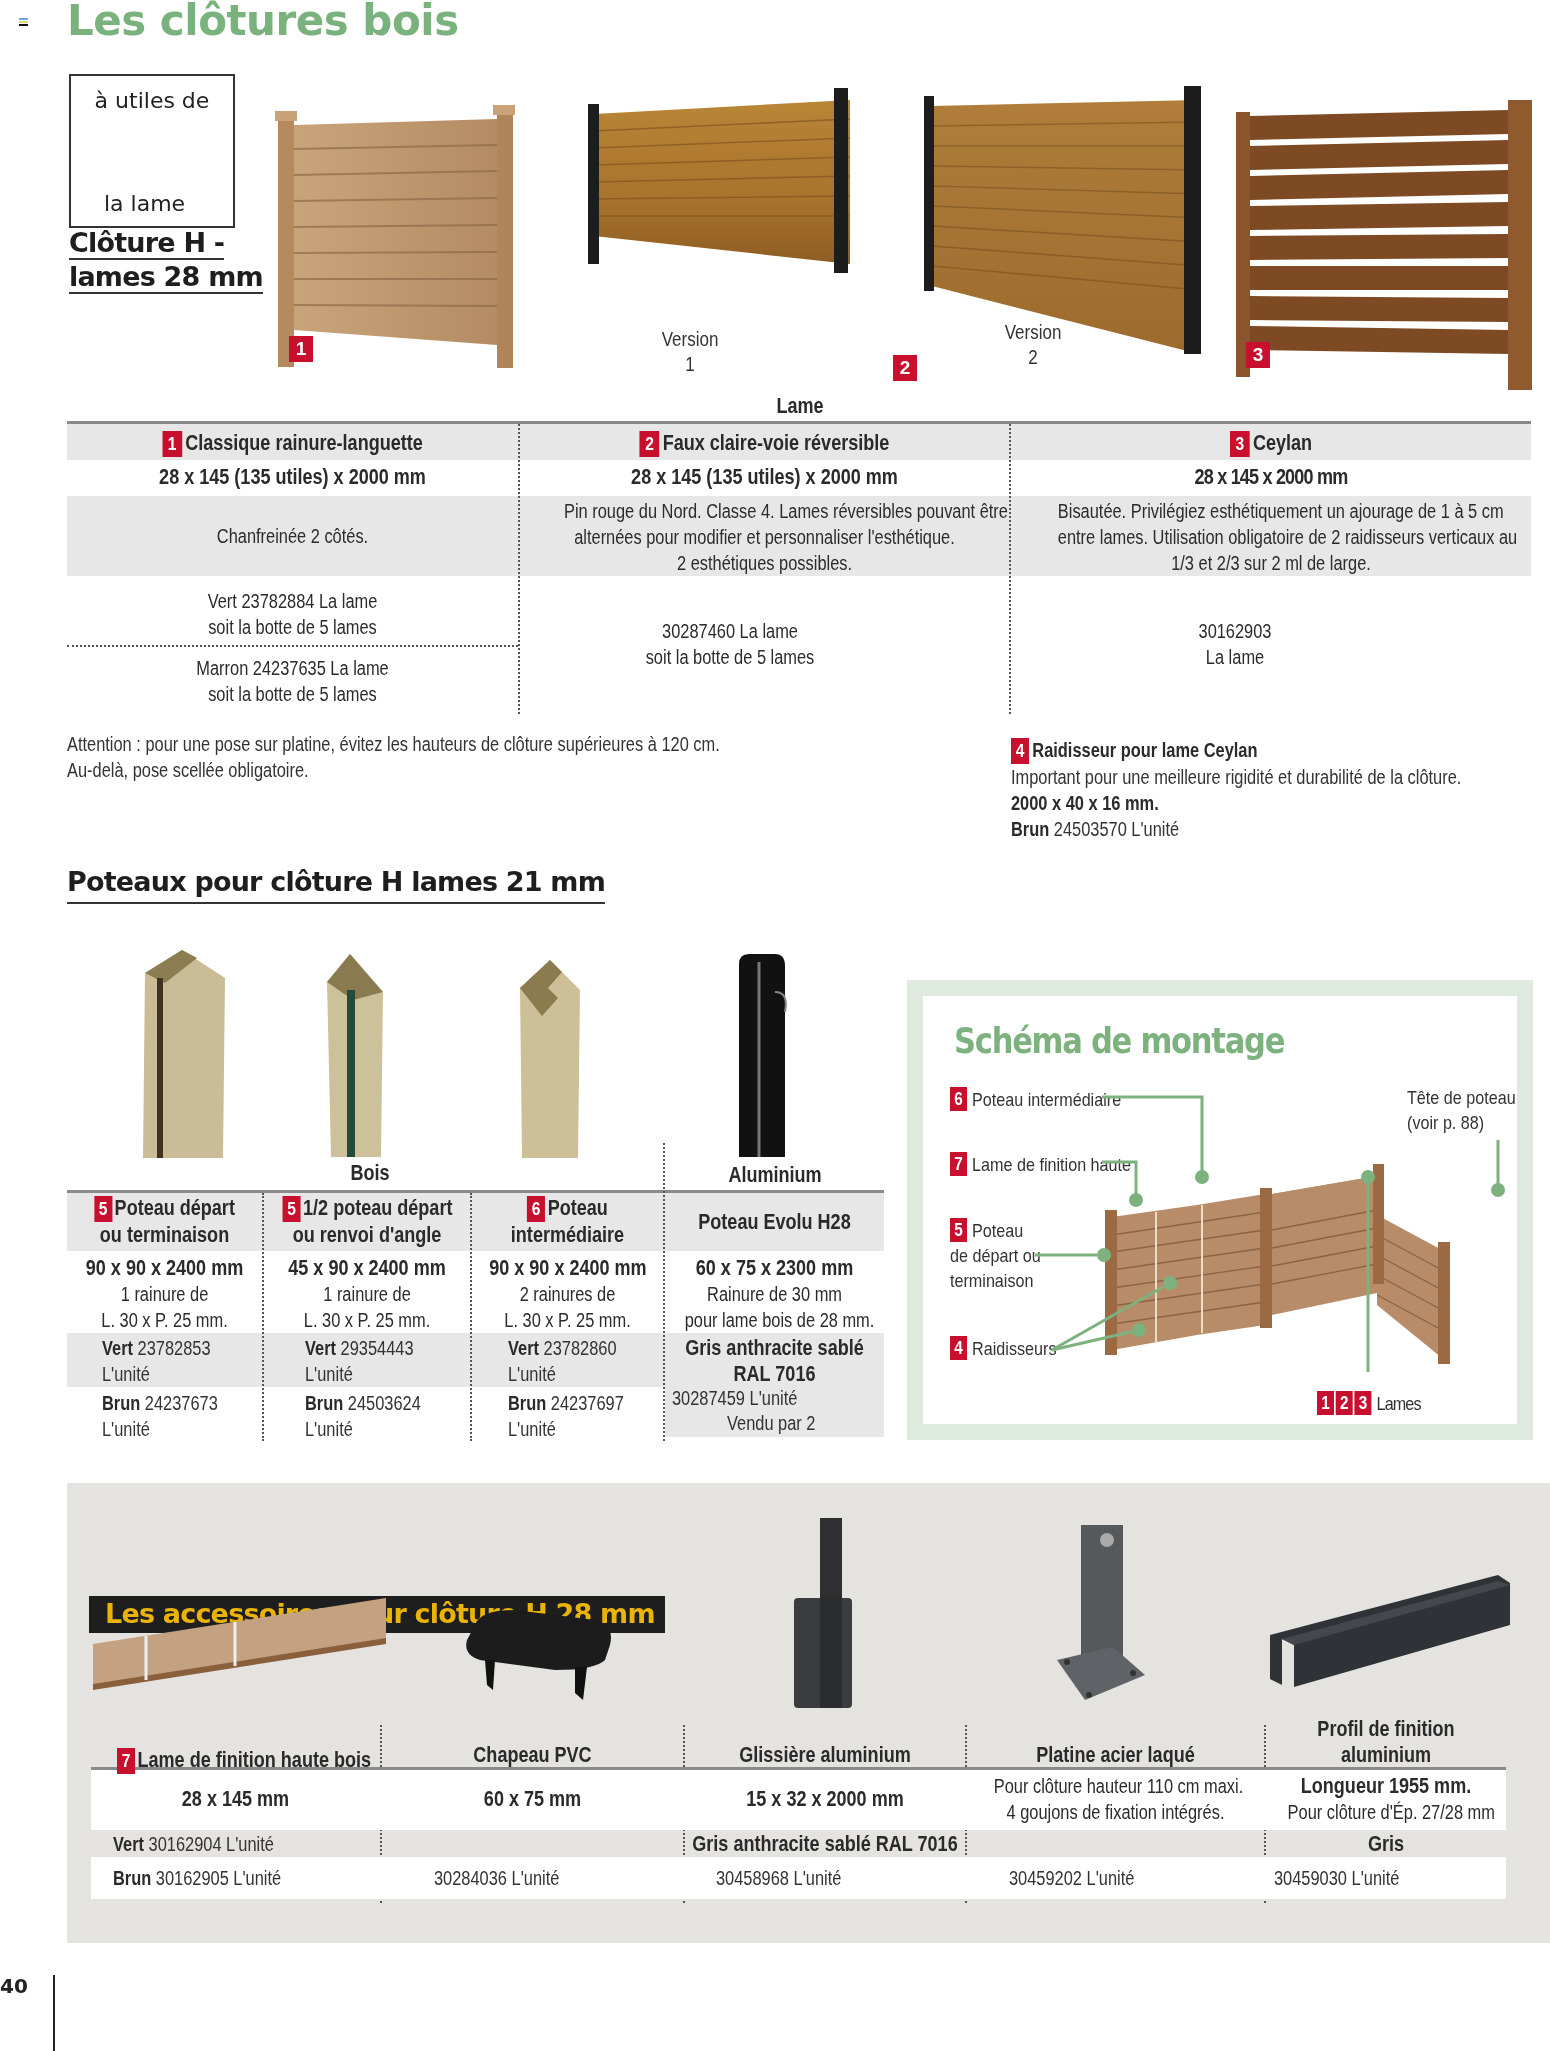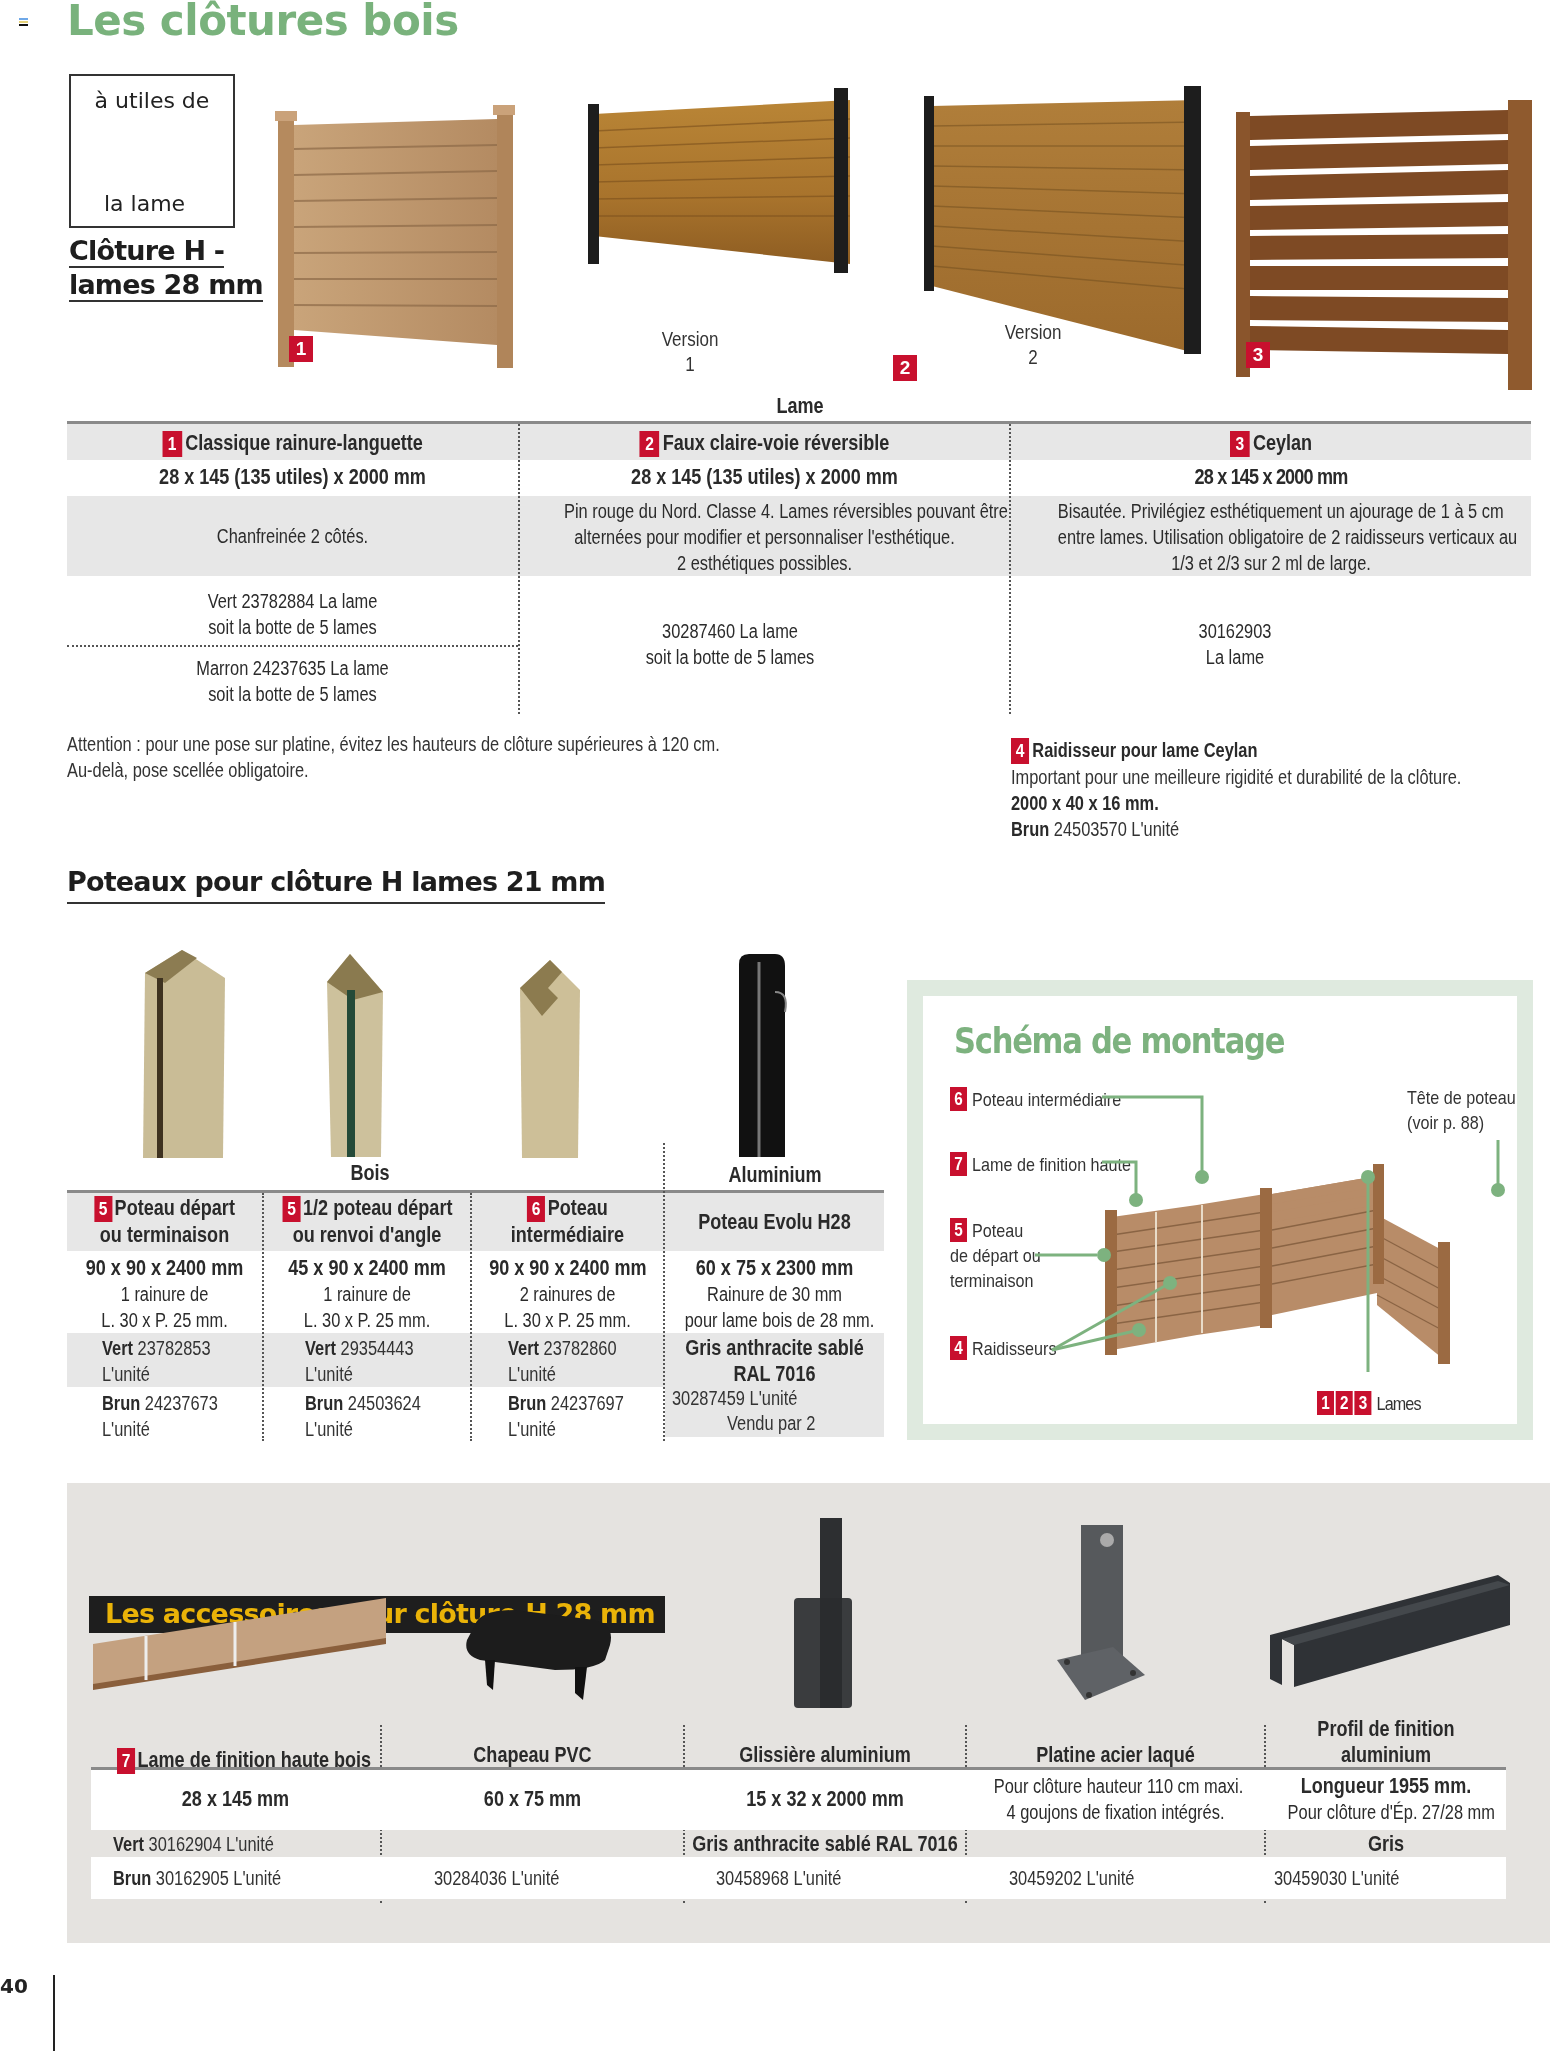--- a/index.html
+++ b/index.html
@@ -8,21 +8,21 @@
   .abs { position: absolute; }
 
   .color-marker { left: 19px; top: 18px; width: 9px; height: 9px; }
   .color-marker div { height: 2px; margin-bottom: 1px; }
 
   .page-title { left: 67px; top: -4px; font-family: "DejaVu Sans", sans-serif; font-weight: bold; font-size: 42px; color: #79b27c; letter-spacing: -0.5px; }
 
   .price-box { left: 69px; top: 74px; width: 166px; height: 154px; border: 2px solid #333; }
   .price-box .top { position: absolute; top: 12px; width: 100%; text-align: center; font-family: "DejaVu Sans", sans-serif; font-size: 22px; color: #222; }
   .price-box .bot { position: absolute; bottom: 10px; left: 33px; font-family: "DejaVu Sans", sans-serif; font-size: 22px; color: #222; }
-  .product-heading { left: 69px; top: 234px; font-family: "DejaVu Sans", sans-serif; font-weight: bold; font-size: 27px; line-height: 34px; color: #1e1e1e; letter-spacing: -0.8px; }
+  .product-heading { left: 69px; top: 226px; font-family: "DejaVu Sans", sans-serif; font-weight: bold; font-size: 27px; line-height: 34px; color: #1e1e1e; letter-spacing: -0.8px; }
   .product-heading span { border-bottom: 2px solid #333; }
 
   .badge { display: inline-block; background: #c8102e; color: #fff; font-weight: bold; text-align: center; font-family: "Liberation Sans", sans-serif; }
   .photo-badge { width: 24px; height: 26px; font-size: 19px; line-height: 26px; }
   .version-label { font-family: "Liberation Sans", sans-serif; font-size: 20px; color: #333; text-align: center; line-height: 25px; transform: scaleX(0.85); }
 
   
   .tbl-text { font-family: "Liberation Sans", sans-serif; color: #333; }
   .grey-band { position: absolute; background: #e7e7e7; }
   .vdots { position: absolute; border-left: 2px dotted #555; width: 0; }

